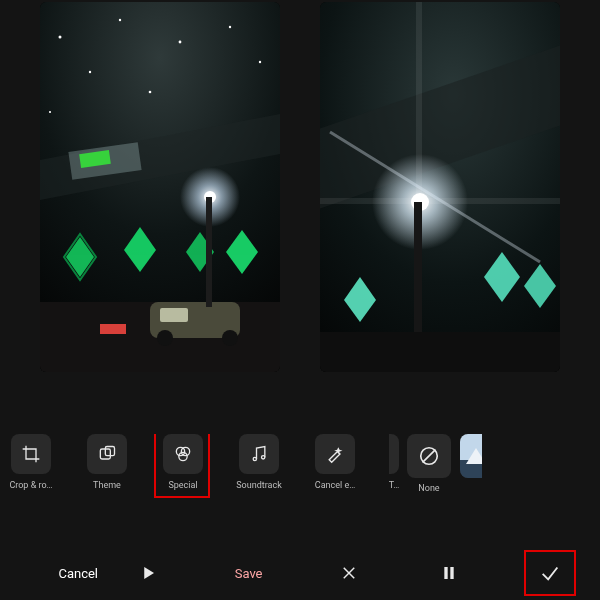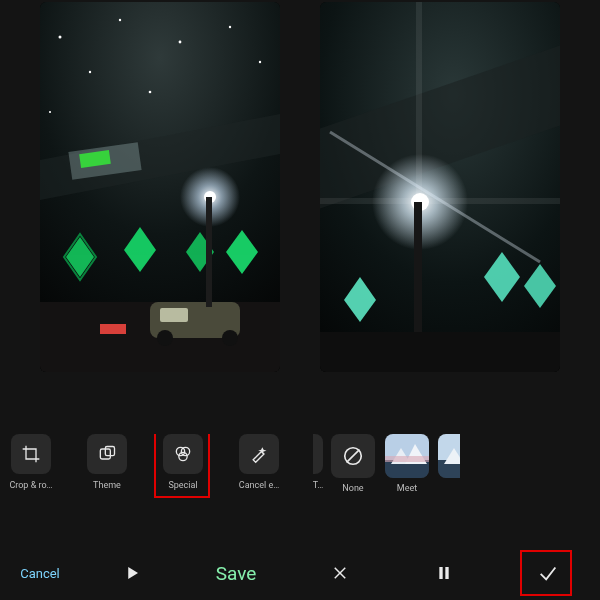--- a/index.html
+++ b/index.html
@@ -20,22 +20,22 @@
   .filter{display:flex;flex-direction:column;align-items:center;width:46px}
   .filter .thumb{width:44px;height:44px;border-radius:8px;overflow:hidden;position:relative;background:#2a2a2a;display:flex;align-items:center;justify-content:center}
   .filter.selected .thumb{outline:2px solid #fff;outline-offset:-2px}
   .filter .lbl{margin-top:5px;font-size:9px;color:#bdbdbd;white-space:nowrap;max-width:46px;overflow:hidden}
   .filter.selected .lbl{color:#fff}
   .filter.cut{width:22px}
   .filter.cut .thumb{width:22px;border-radius:8px 0 0 8px}
 
   .bottom{position:absolute;left:0;right:0;bottom:0;height:54px;display:flex;align-items:center}
   .bottom .seg{flex:1;display:flex;align-items:center;justify-content:center;height:100%}
-  .bottom .cancel{flex:0 0 80px;justify-content:center;font-size:13px;color:#7dd3fc}
-  .bottom .save{color:#86efac;font-size:19px}
+  .bottom .cancel{flex:0 0 80px;justify-content:flex-end;padding-left:18px;font-size:13px;color:#ffffff}
+  .bottom .save{color:#fca5a5;font-size:13px}
   .hl{position:absolute;border:2px solid #e00000;pointer-events:none;box-sizing:border-box}
 
   
   .mt{width:100%;height:100%}
 </style>
 </head>
 <body>
 
 <div class="previews">
   <div class="preview">
@@ -149,20 +149,30 @@
       <div class="btn">
         <svg width="20" height="20" viewBox="0 0 24 24" fill="none" stroke="#e8e8e8" stroke-width="1.6">
           <circle cx="9" cy="9" r="5"></circle>
             <circle cx="15" cy="9" r="5"></circle>
             <circle cx="12" cy="15" r="5"></circle>
         </svg>
       </div>
       <div class="lbl">Special</div>
     </div>
 
+    <div class="tool">
+      <div class="btn">
+        <svg width="20" height="20" viewBox="0 0 24 24" fill="none" stroke="#e8e8e8" stroke-width="1.6">
+          <path d="M9 18V5l10-2v13"></path>
+            <circle cx="7" cy="18" r="2"></circle>
+            <circle cx="17" cy="16" r="2"></circle>
+        </svg>
+      </div>
+      <div class="lbl">Soundtrack</div>
+    </div>
 
     <div class="tool">
       <div class="btn">
         <svg width="20" height="20" viewBox="0 0 24 24" fill="none" stroke="#e8e8e8" stroke-width="1.6">
           <path d="M5 19L15 9l3 3L8 22z"></path>
             <path d="M16 4l1.5 3L21 8l-3.5 1L16 12l-1.5-3L11 8l3.5-1z" fill="#e8e8e8" stroke="none"></path>
         </svg>
       </div>
       <div class="lbl">Cancel e…</div>
     </div>
@@ -177,32 +187,20 @@
     <div class="filter">
       <div class="thumb">
         <svg width="22" height="22" viewBox="0 0 24 24" fill="none" stroke="#e8e8e8" stroke-width="1.8">
           <circle cx="12" cy="12" r="9"></circle>
             <line x1="5" y1="19" x2="19" y2="5"></line>
         </svg>
       </div>
       <div class="lbl">None</div>
     </div>
 
-    <div class="filter">
-      <div class="thumb">
-        <svg class="mt" viewBox="0 0 44 44">
-            <rect width="44" height="26" fill="#b9cfe6"></rect>
-            <rect y="26" width="44" height="18" fill="#2a3f55"></rect>
-            <polygon points="6,30 16,14 26,30" fill="#e8eef5"></polygon>
-            <polygon points="20,30 30,10 42,30" fill="#f0f4f9"></polygon>
-            <rect y="22" width="44" height="6" fill="#d9a6b4" opacity="0.6"></rect>
-          </svg>
-      </div>
-      <div class="lbl">Meet</div>
-    </div>
 
 
 
 
     <div class="filter cut">
       <div class="thumb">
         <svg class="mt" viewBox="0 0 22 44" preserveAspectRatio="xMinYMid slice">
             <rect width="44" height="26" fill="#c2d7ea"></rect>
             <rect y="26" width="44" height="18" fill="#2e4358"></rect>
             <polygon points="6,30 16,14 26,30" fill="#edf2f7"></polygon>

